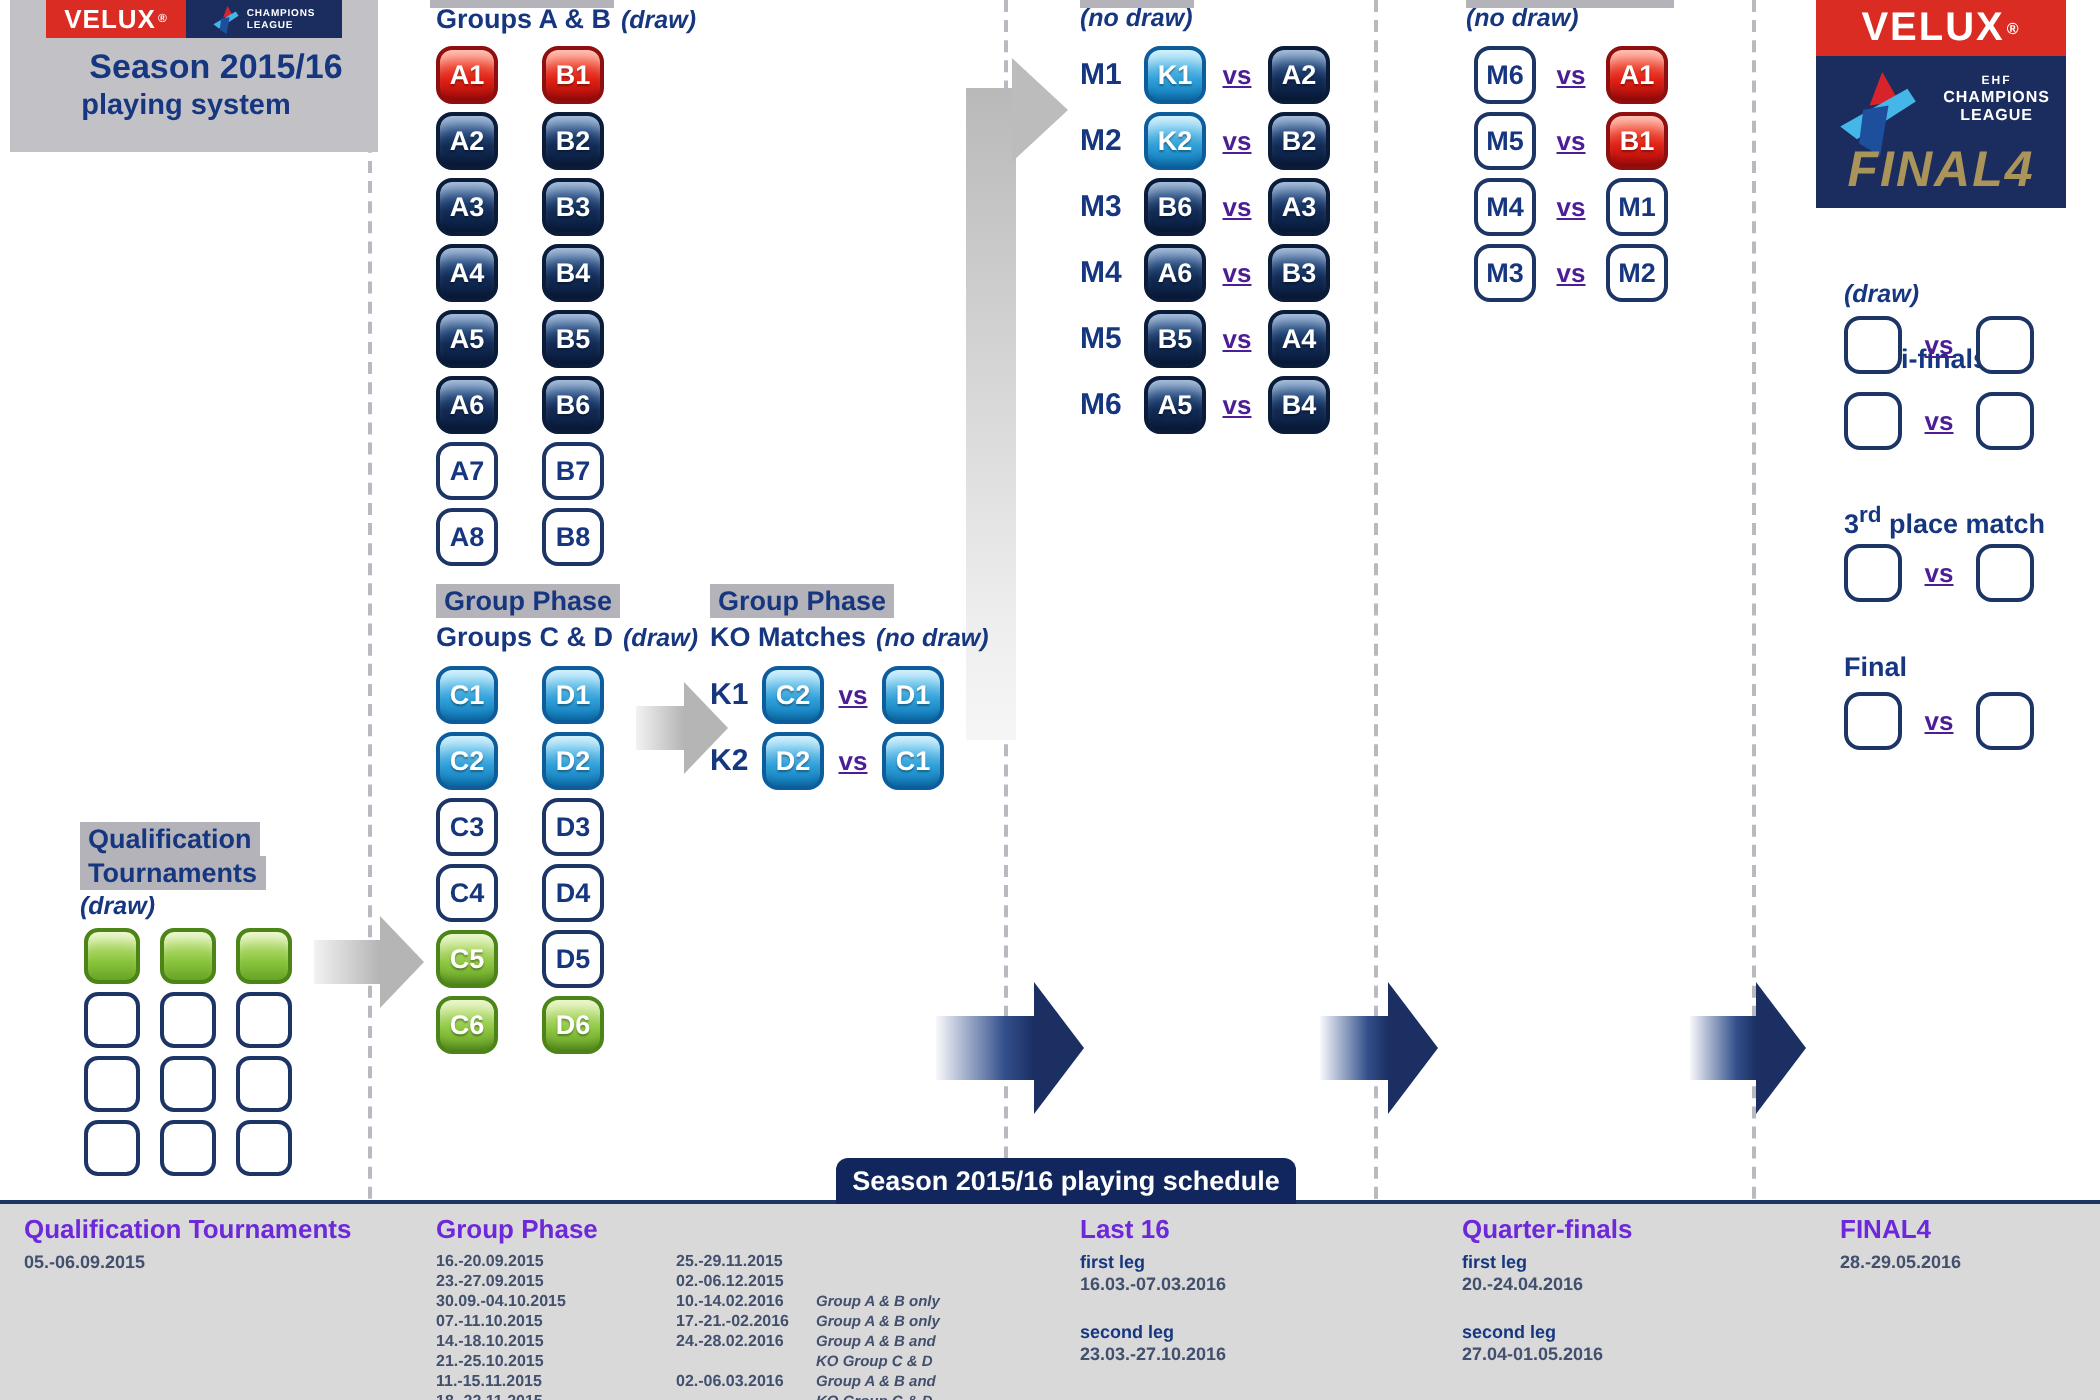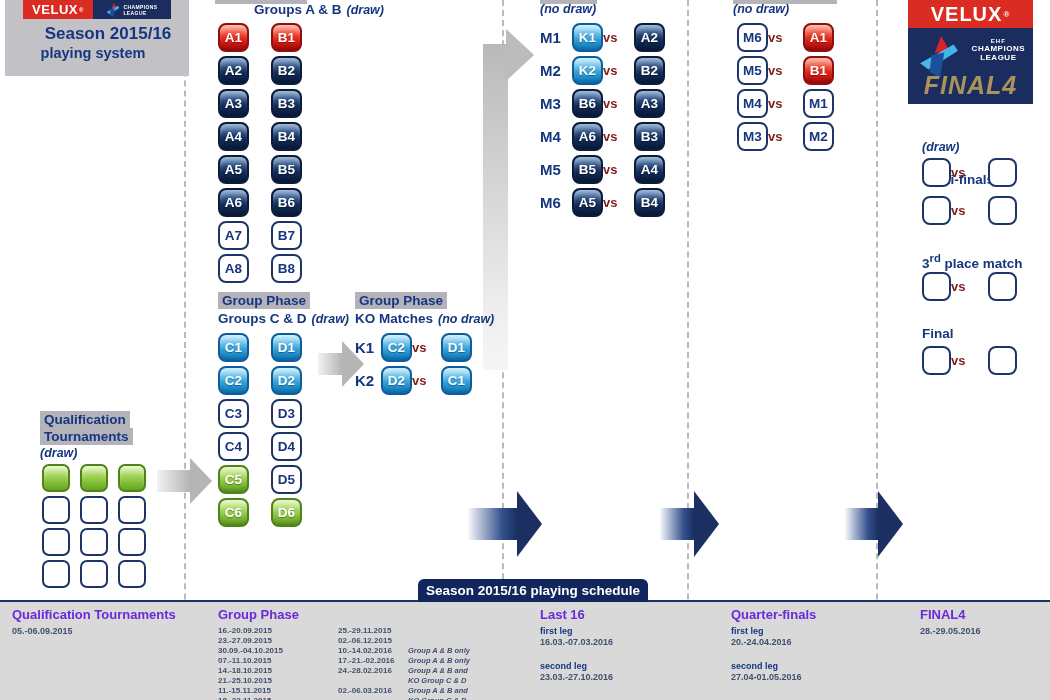--- a/index.html
+++ b/index.html
@@ -15,21 +15,21 @@
   .t-navy{background:linear-gradient(180deg,#3d6fae,#122b55 60%,#0a1d40);border:2px solid #0b1c3a;}
   .t-cyan{background:linear-gradient(180deg,#9fe0fa,#2e9fd8 60%,#0f7ec2);border:2px solid #0d5d9d;}
   .t-red{background:linear-gradient(180deg,#ff7a5e,#e02015 60%,#b00b0b);border:2px solid #8f0f0f;}
   .t-green{background:linear-gradient(180deg,#d3ec96,#8cc63f 60%,#67a426);border:2px solid #4c8418;}
   .t-outline{background:#fff;border:2px solid #1c3566;color:#16367f;box-shadow:none;text-shadow:none;}
   .tile-col{position:absolute;display:flex;flex-direction:column;gap:4px;}
   
   .match-col{position:absolute;display:flex;flex-direction:column;}
   .match-row{display:flex;align-items:center;height:29px;margin-bottom:4px;}
   .match-label{font-weight:bold;font-size:15px;color:#16367f;}
-  .vs{font-weight:bold;font-size:13px;color:#7f1d1d;text-align:left;}
+  .vs{font-weight:bold;font-size:13px;color:#4c1d95;text-align:center;text-decoration:underline;}
   .last16 .match-label{width:32px;}  .last16 .vs{width:31px;}
   .ko .match-label{width:26px;}      .ko .vs{width:29px;}
   .qf .vs{width:35px;}
   
   .glabel{display:table;background:#b3b3b9;color:#16367f;font-weight:bold;font-size:13.5px;
           padding:0 4px;line-height:17px;white-space:nowrap;}
   .coltitle{font-weight:bold;font-size:13.5px;color:#16367f;white-space:nowrap;}
   .note{font-style:italic;font-weight:bold;font-size:12.5px;color:#16367f;white-space:nowrap;}
   .note-inline{font-style:italic;margin-left:5px;font-size:12.5px;}
   .sliver{position:absolute;top:0;height:4px;background:#b3b3b9;}
@@ -153,21 +153,21 @@
         <div class="qbox"></div>
       </div>
       <div class="qrow">
         <div class="qbox"></div>
         <div class="qbox"></div>
         <div class="qbox"></div>
       </div>
     </div>
 
   <div class="sliver" style="left:215px;width:92px;"></div>
-  <div class="abs coltitle" style="left:218px;top:2px;margin-left:36px;">
+  <div class="abs coltitle" style="left:218px;top:2px;">
     <span>Groups A &amp; B</span><span class="note-inline">(draw)</span>
   </div>
   <div class="tile-col" style="left:218px;top:23px;">
       <div class="tile t-red">A1</div>
       <div class="tile t-navy">A2</div>
       <div class="tile t-navy">A3</div>
       <div class="tile t-navy">A4</div>
       <div class="tile t-navy">A5</div>
       <div class="tile t-navy">A6</div>
       <div class="tile t-outline">A7</div>

